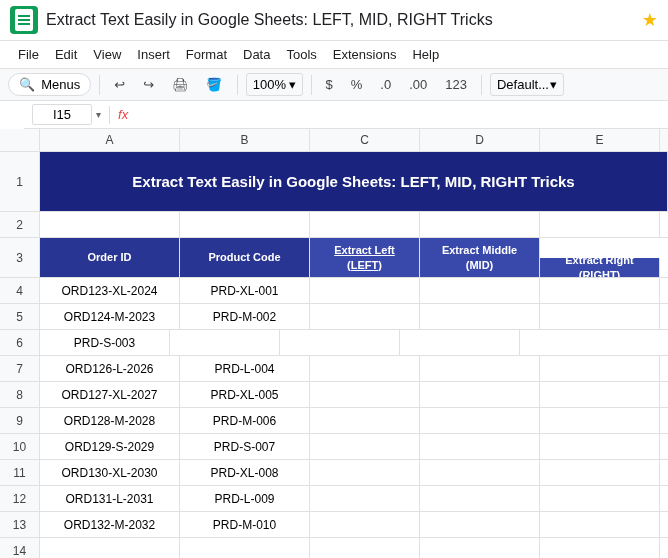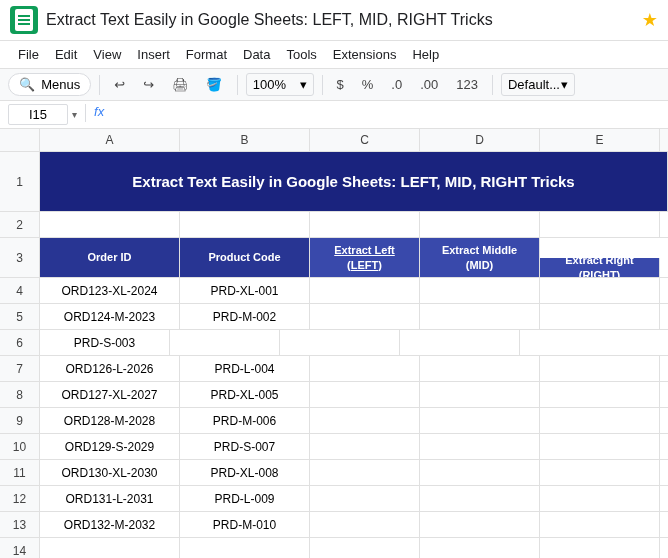--- a/index.html
+++ b/index.html
@@ -40,40 +40,40 @@
       display: flex; align-items: center; justify-content: center;
       padding: 4px 6px; border-radius: 3px; cursor: pointer; color: #444;
       font-size: 13px; border: none; background: transparent;
     }
     .toolbar-separator { width: 1px; height: 20px; background: #dadce0; margin: 0 2px; }
     .toolbar-search {
       display: flex; align-items: center; background: #fff;
       border: 1px solid #dadce0; border-radius: 20px; padding: 3px 10px; gap: 6px;
     }
     .zoom-select {
-      display: flex; align-items: center; gap: 14px; padding: 3px 6px;
+      display: flex; align-items: center; gap: 3px; padding: 3px 6px;
       border: 1px solid #dadce0; border-radius: 3px; cursor: pointer;
     }
     .font-select {
       display: flex; align-items: center; gap: 1px; padding: 3px 6px;
       border: 1px solid #dadce0; border-radius: 3px; cursor: pointer; min-width: 70px;
     }
 
     
     .formula-bar {
-      display: flex; padding: 3px 8px; gap: 8px;
-      border-bottom: 1px solid #e0e0e0; background: #fff;
+      display: flex; align-items: center; padding: 3px 8px; gap: 8px;
+      border-bottom: 1px solid #e0e0e0; background: #fff; margin-left: 24px;
     }
     .cell-ref {
       border: 1px solid #dadce0; padding: 2px 8px; min-width: 60px; text-align: center;
       font-size: 13px; border-radius: 2px;
     }
     .cell-ref-arrow { color: #666; font-size: 10px; }
     .formula-separator { width: 1px; height: 18px; background: #dadce0; }
-    .fx-label { color: #3b82f6; font-style: italic; font-size: 13px; }
+    .fx-label { color: #ef4444; font-style: italic; font-size: 13px; }
     .formula-input { flex: 1; border: none; outline: none; font-size: 13px; }
 
     
     .spreadsheet { display: flex; flex-direction: column; }
     .col-headers { display: flex; background: #f8f9fa; border-bottom: 1px solid #e0e0e0; }
     .row-num-header { width: 40px; min-width: 40px; border-right: 1px solid #e0e0e0; background: #f8f9fa; }
 
     .col-header {
       display: flex; align-items: center; justify-content: center;
       font-size: 12px; color: #444; font-weight: 500;

